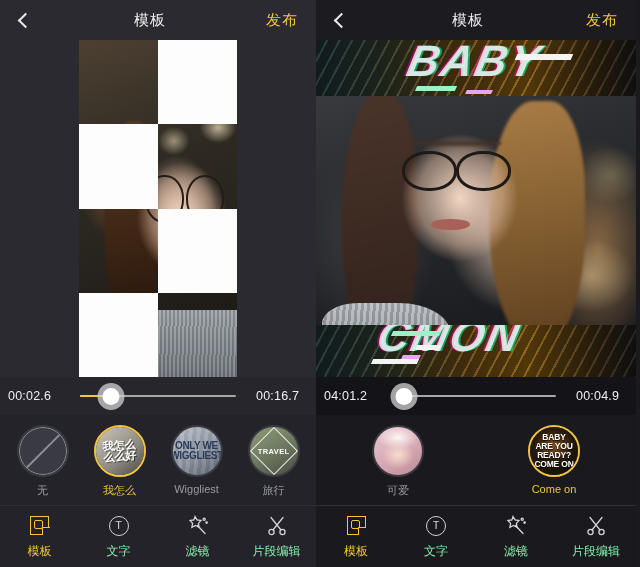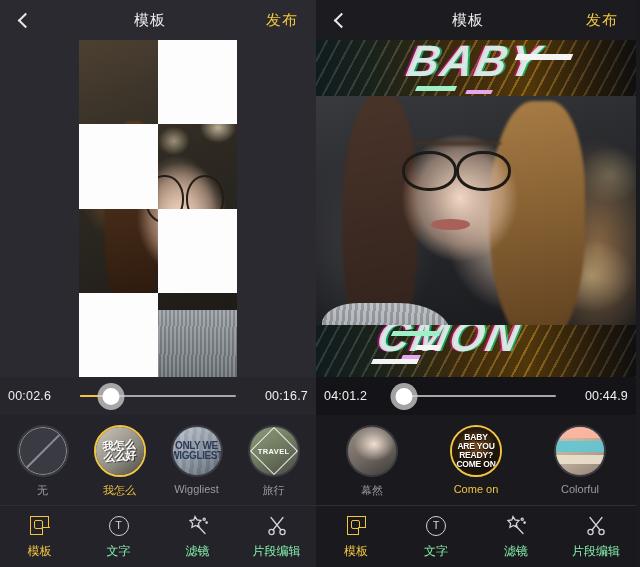--- a/index.html
+++ b/index.html
@@ -222,21 +222,21 @@
     padding: 0 8px; gap: 20px;
     position: relative; z-index: 4;
   }
   .panel.left .timeline { background: #26262c; }
   .panel.right .timeline { background: #141418; }
   .time {
     color: #f0f0f0; font-size: 12.5px;
     width: 52px; flex: 0 0 52px;
     letter-spacing: .2px;
   }
-  .time.end { text-align: right; }
+  .time.end { text-align: left; }
   .track-wrap {
     flex: 1 1 auto; position: relative;
     height: 38px; display: flex; align-items: center;
   }
   .track {
     position: absolute; left: 0; right: 0;
     height: 2.5px; background: #a8a8a8; border-radius: 2px;
   }
   .track-fill {
     position: absolute; left: 0; height: 2.5px;
@@ -586,43 +586,37 @@
       </div>
     </div>
 
     <div class="timeline">
       <div class="time">04:01.2</div>
       <div class="track-wrap">
         <div class="track"></div>
         <div class="track-fill" style="width:5%"></div>
         <div class="knob" style="left:5%"></div>
       </div>
-      <div class="time end">00:44.9</div>
+      <div class="time end">00:04.9</div>
     </div>
 
     <div class="tpl-strip">
       <div class="tpl">
         <div class="tpl-thumb">
-          <div class="th-muran"></div>
-        </div>
-        <div class="tpl-label">幕然</div>
+          <div class="th-keai"></div>
+        </div>
+        <div class="tpl-label">可爱</div>
       </div>
       <div class="tpl selected">
         <div class="tpl-thumb">
           <div class="th-baby">
             <div class="t">BABY<br>ARE YOU<br>READY?<br>COME ON</div>
           </div>
         </div>
         <div class="tpl-label">Come on</div>
-      </div>
-      <div class="tpl">
-        <div class="tpl-thumb">
-          <div class="th-color"></div>
-        </div>
-        <div class="tpl-label">Colorful</div>
       </div>
     </div>
 
     <div class="nav">
       <div class="nav-item active">
         <div class="nav-icon">
           <div class="ic-tpl">
               <div class="inner"></div>
             </div>
         </div>

